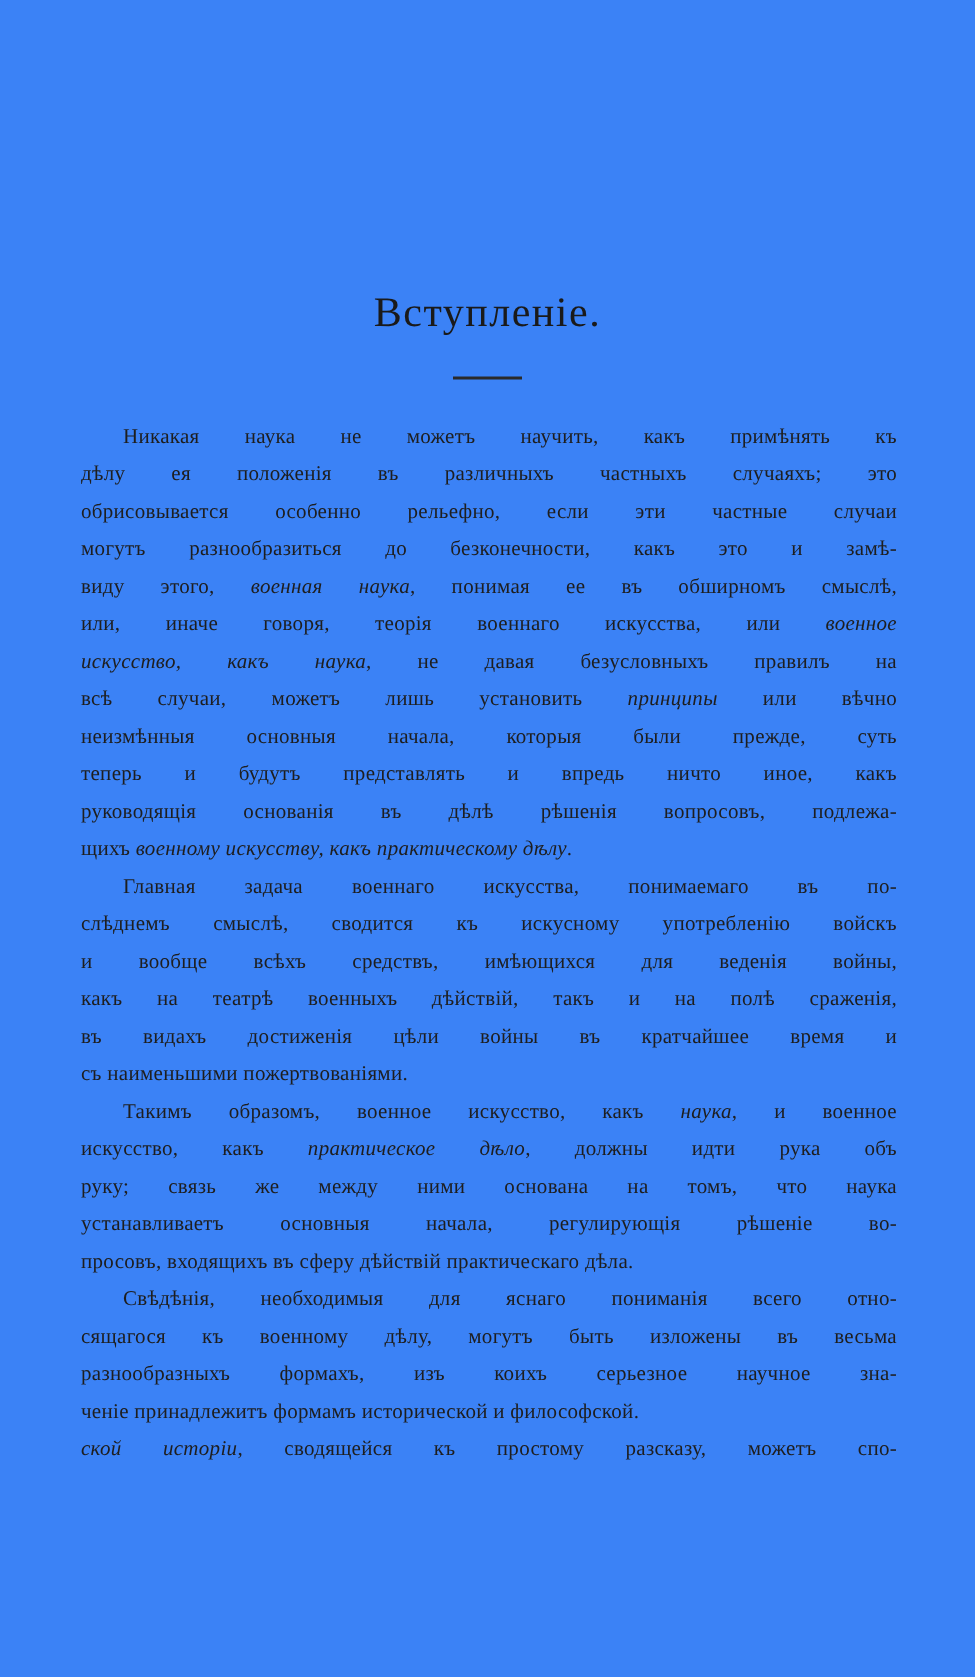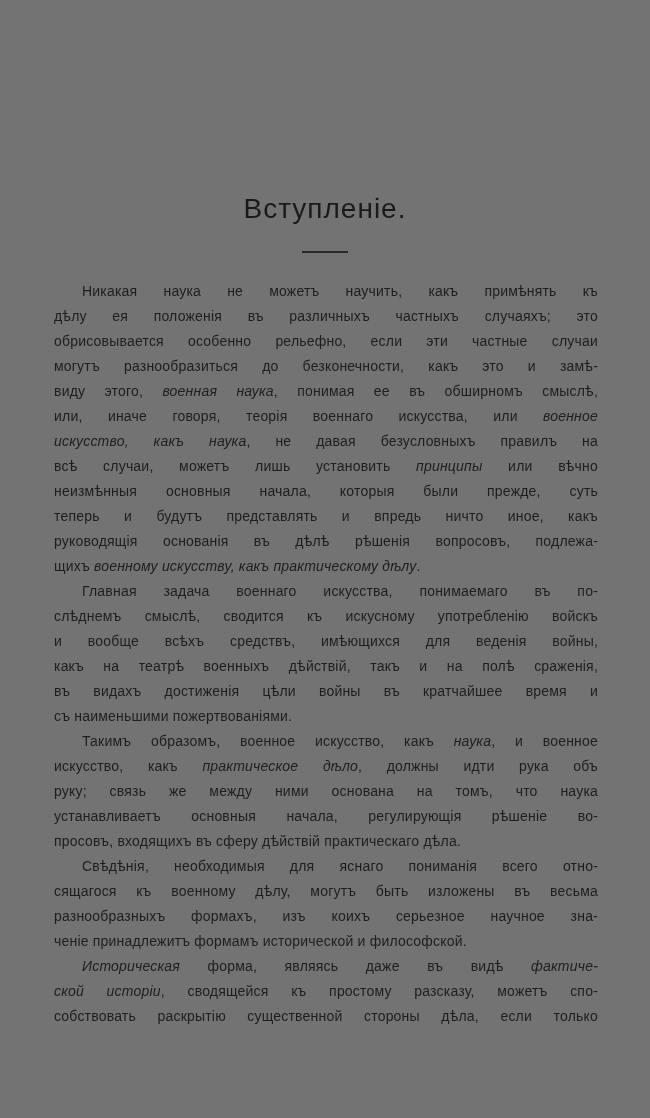--- a/index.html
+++ b/index.html
@@ -4,23 +4,23 @@
 <style>
   html, body {
     margin: 0;
     padding: 0;
     background: #ffffff;
   }
   .page {
     position: relative;
     width: 650px;
     height: 1118px;
-    background: #737373;
+    background: #3b82f6;
     overflow: hidden;
-    font-family: Liberation Sans, sans-serif;
+    font-family: Liberation Serif, serif;
     color: #1e1e1e;
   }
   .title {
     position: absolute;
     top: 193px;
     left: 0;
     width: 650px;
     margin: 0;
     text-align: center;
     font-size: 28px;
@@ -90,17 +90,15 @@
       <div class="line end"><span>съ наименьшими пожертвованіями.</span></div>
       <div class="line indent"><span>Такимъ образомъ, военное искусство, какъ </span><span class="it">наука</span><span>, и военное</span></div>
       <div class="line"><span>искусство, какъ </span><span class="it">практическое дѣло</span><span>, должны идти рука объ</span></div>
       <div class="line"><span>руку; связь же между ними основана на томъ, что наука</span></div>
       <div class="line"><span>устанавливаетъ основныя начала, регулирующія рѣшеніе во-</span></div>
       <div class="line end"><span>просовъ, входящихъ въ сферу дѣйствій практическаго дѣла.</span></div>
       <div class="line indent"><span>Свѣдѣнія, необходимыя для яснаго пониманія всего отно-</span></div>
       <div class="line"><span>сящагося къ военному дѣлу, могутъ быть изложены въ весьма</span></div>
       <div class="line"><span>разнообразныхъ формахъ, изъ коихъ серьезное научное зна-</span></div>
       <div class="line end"><span>ченіе принадлежитъ формамъ исторической и философской.</span></div>
-      <div class="line indent"><span class="it">Историческая</span><span> форма, являясь даже въ видѣ </span><span class="it">фактиче-</span></div>
       <div class="line"><span class="it">ской исторіи</span><span>, сводящейся къ простому разсказу, можетъ спо-</span></div>
-      <div class="line"><span>собствовать раскрытію существенной стороны дѣла, если только</span></div>
     </div>
 </div>
 
 </body></html>

